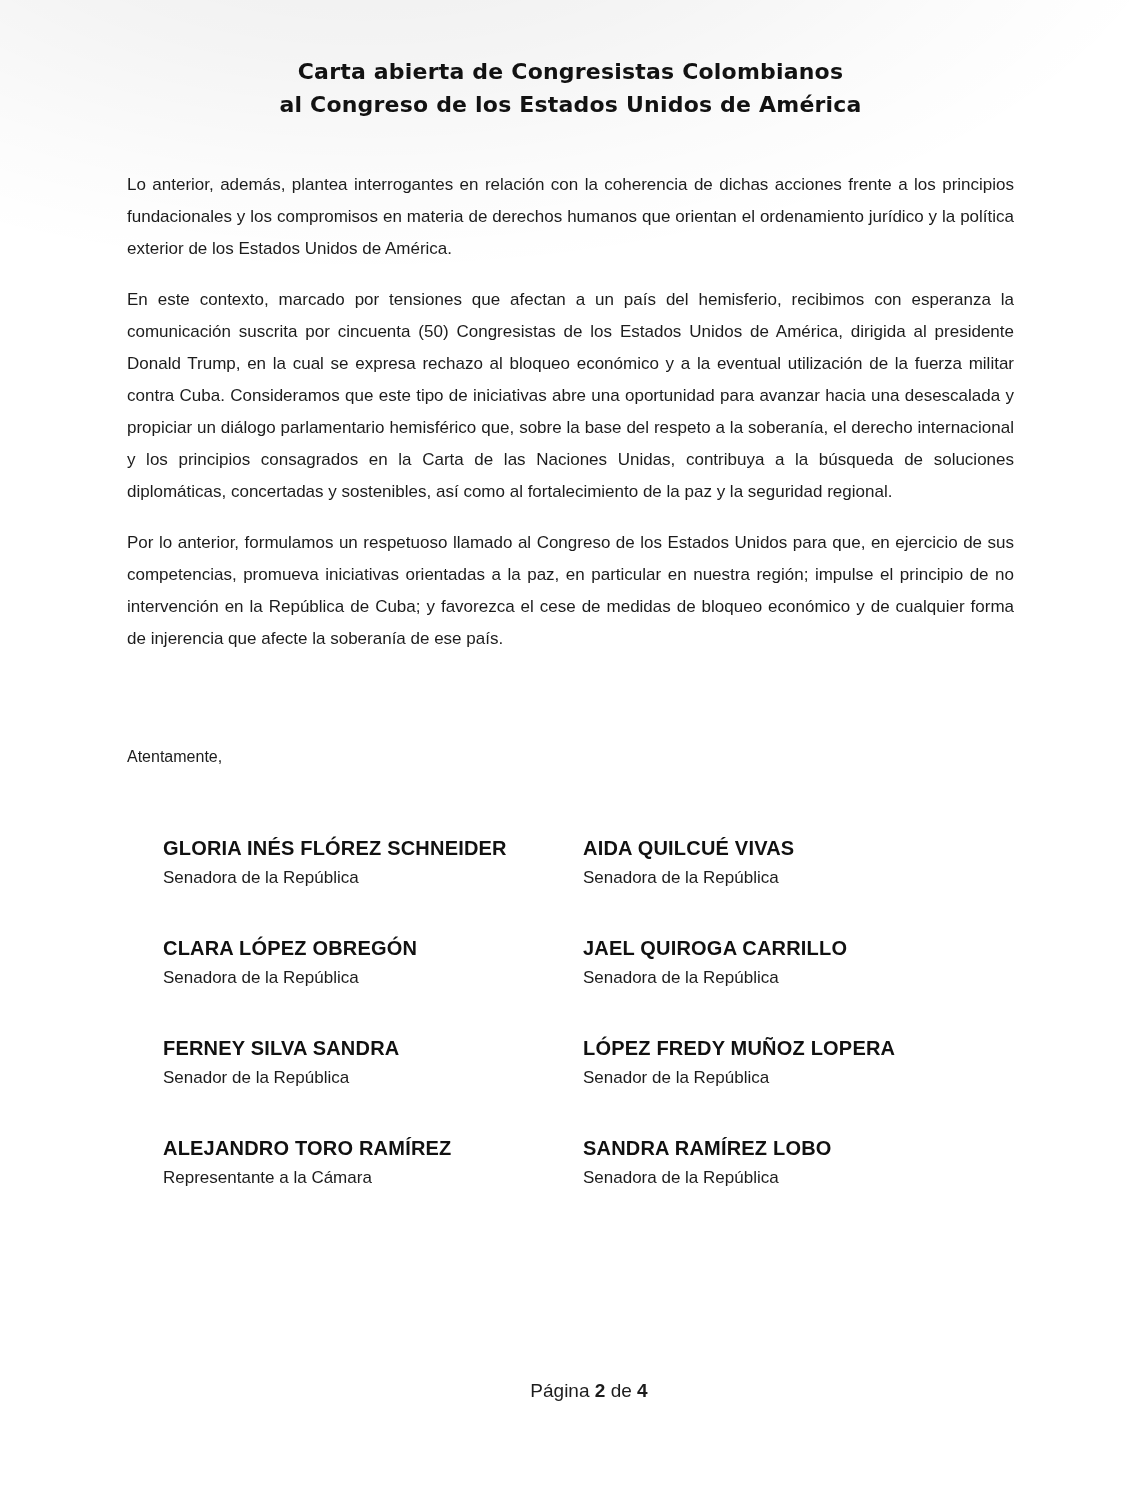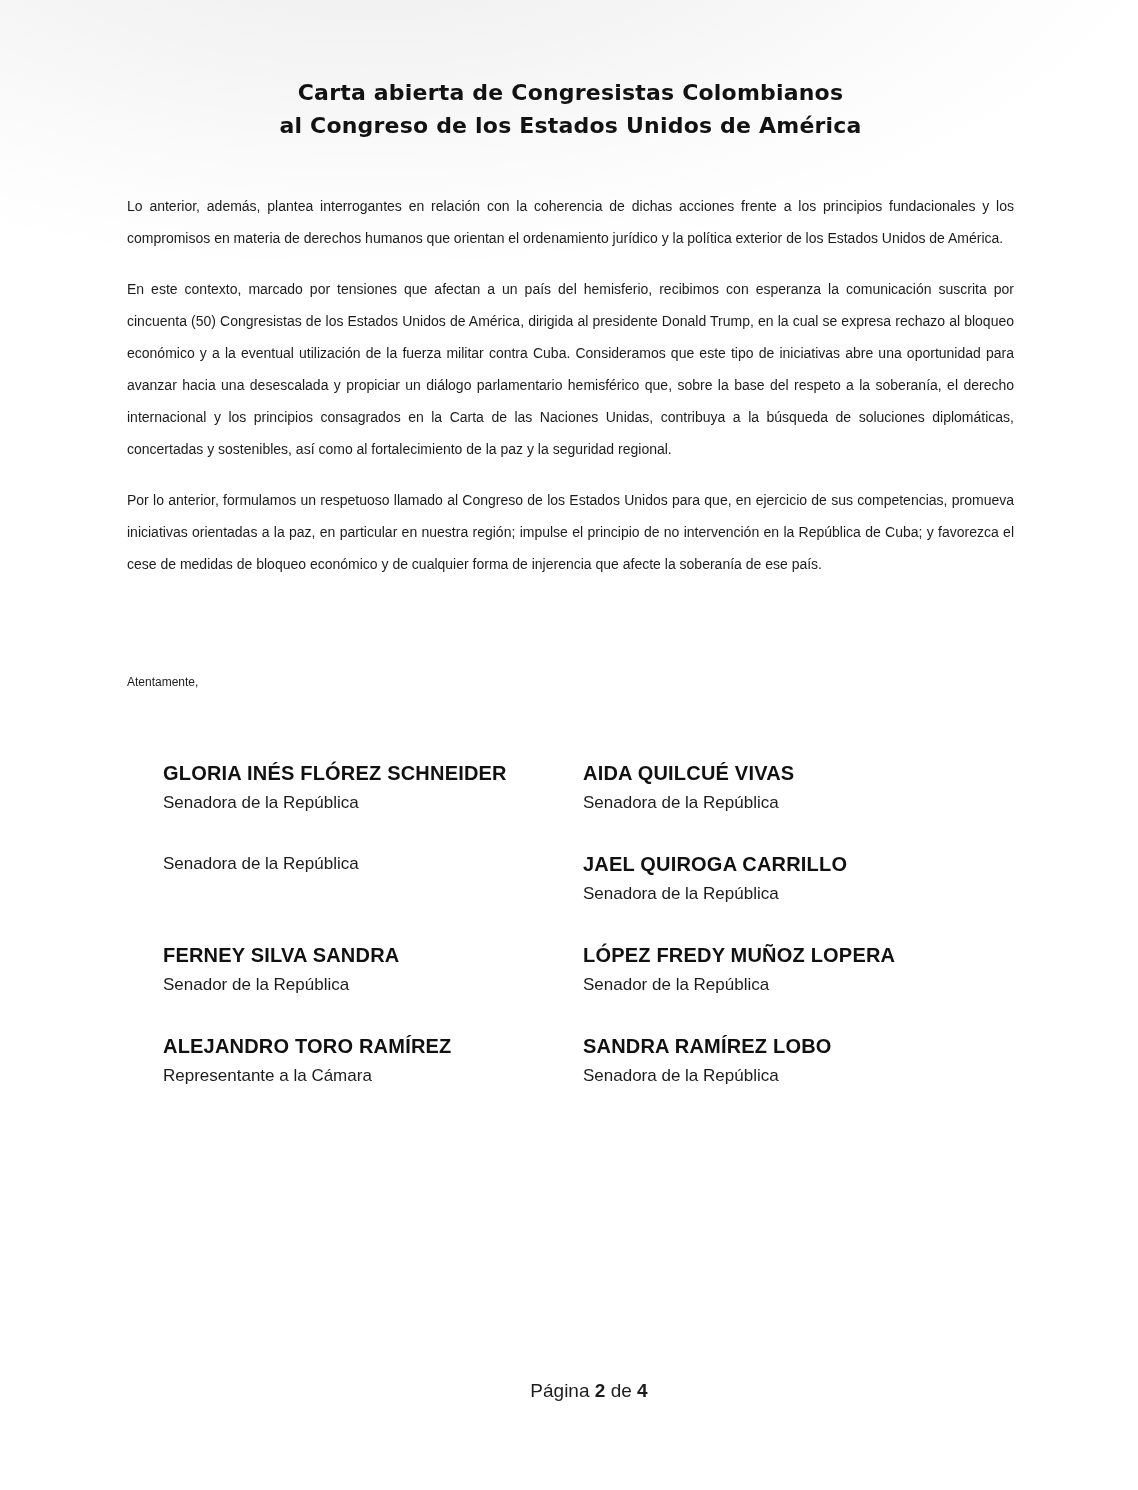--- a/index.html
+++ b/index.html
@@ -16,54 +16,54 @@
       radial-gradient(ellipse 1050px 520px at 32% -140px,
         rgba(0,0,0,0.075) 0%,
         rgba(0,0,0,0.045) 38%,
         rgba(0,0,0,0.015) 62%,
         rgba(0,0,0,0) 80%),
       #ffffff;
     font-family: "Liberation Sans", sans-serif;
     color: #1c1c1c;
   }
   .content {
-    padding: 76px 124px 0 127px;
+    padding: 55px 124px 0 127px;
   }
   .doc-title {
     text-align: center;
     font-family: "DejaVu Sans", sans-serif;
     font-weight: bold;
     font-size: 22px;
     line-height: 33px;
     color: #121212;
     letter-spacing: 0.2px;
   }
   .body-text {
     margin-top: 48px;
   }
   .body-text p {
     margin: 0 0 19px 0;
-    font-size: 14px;
+    font-size: 17px;
     line-height: 32px;
     text-align: justify;
     text-justify: inter-word;
     color: #1c1c1c;
   }
   .closing {
     margin-top: 86px;
-    font-size: 12px;
+    font-size: 16px;
     line-height: 32px;
     color: #1c1c1c;
   }
   .signatures {
     margin-top: 60px;
     padding-left: 36px;
     display: grid;
     grid-template-columns: 420px auto;
-    row-gap: 31px;
+    row-gap: 40px;
   }
   .sig-name {
     font-weight: bold;
     font-size: 20px;
     line-height: 30px;
     color: #111111;
     letter-spacing: 0.2px;
   }
   .sig-role {
     font-size: 17px;
@@ -106,20 +106,21 @@
     <div class="signatures">
       <div>
         <div class="sig-name">GLORIA INÉS FLÓREZ SCHNEIDER</div>
         <div class="sig-role">Senadora de la República</div>
       </div>
       <div>
         <div class="sig-name">AIDA QUILCUÉ VIVAS</div>
         <div class="sig-role">Senadora de la República</div>
       </div>
       <div>
+        <div class="sig-name">CLARA LÓPEZ OBREGÓN</div>
         <div class="sig-role">Senadora de la República</div>
       </div>
       <div>
         <div class="sig-name">JAEL QUIROGA CARRILLO</div>
         <div class="sig-role">Senadora de la República</div>
       </div>
       <div>
         <div class="sig-name">FERNEY SILVA SANDRA</div>
         <div class="sig-role">Senador de la República</div>
       </div>

